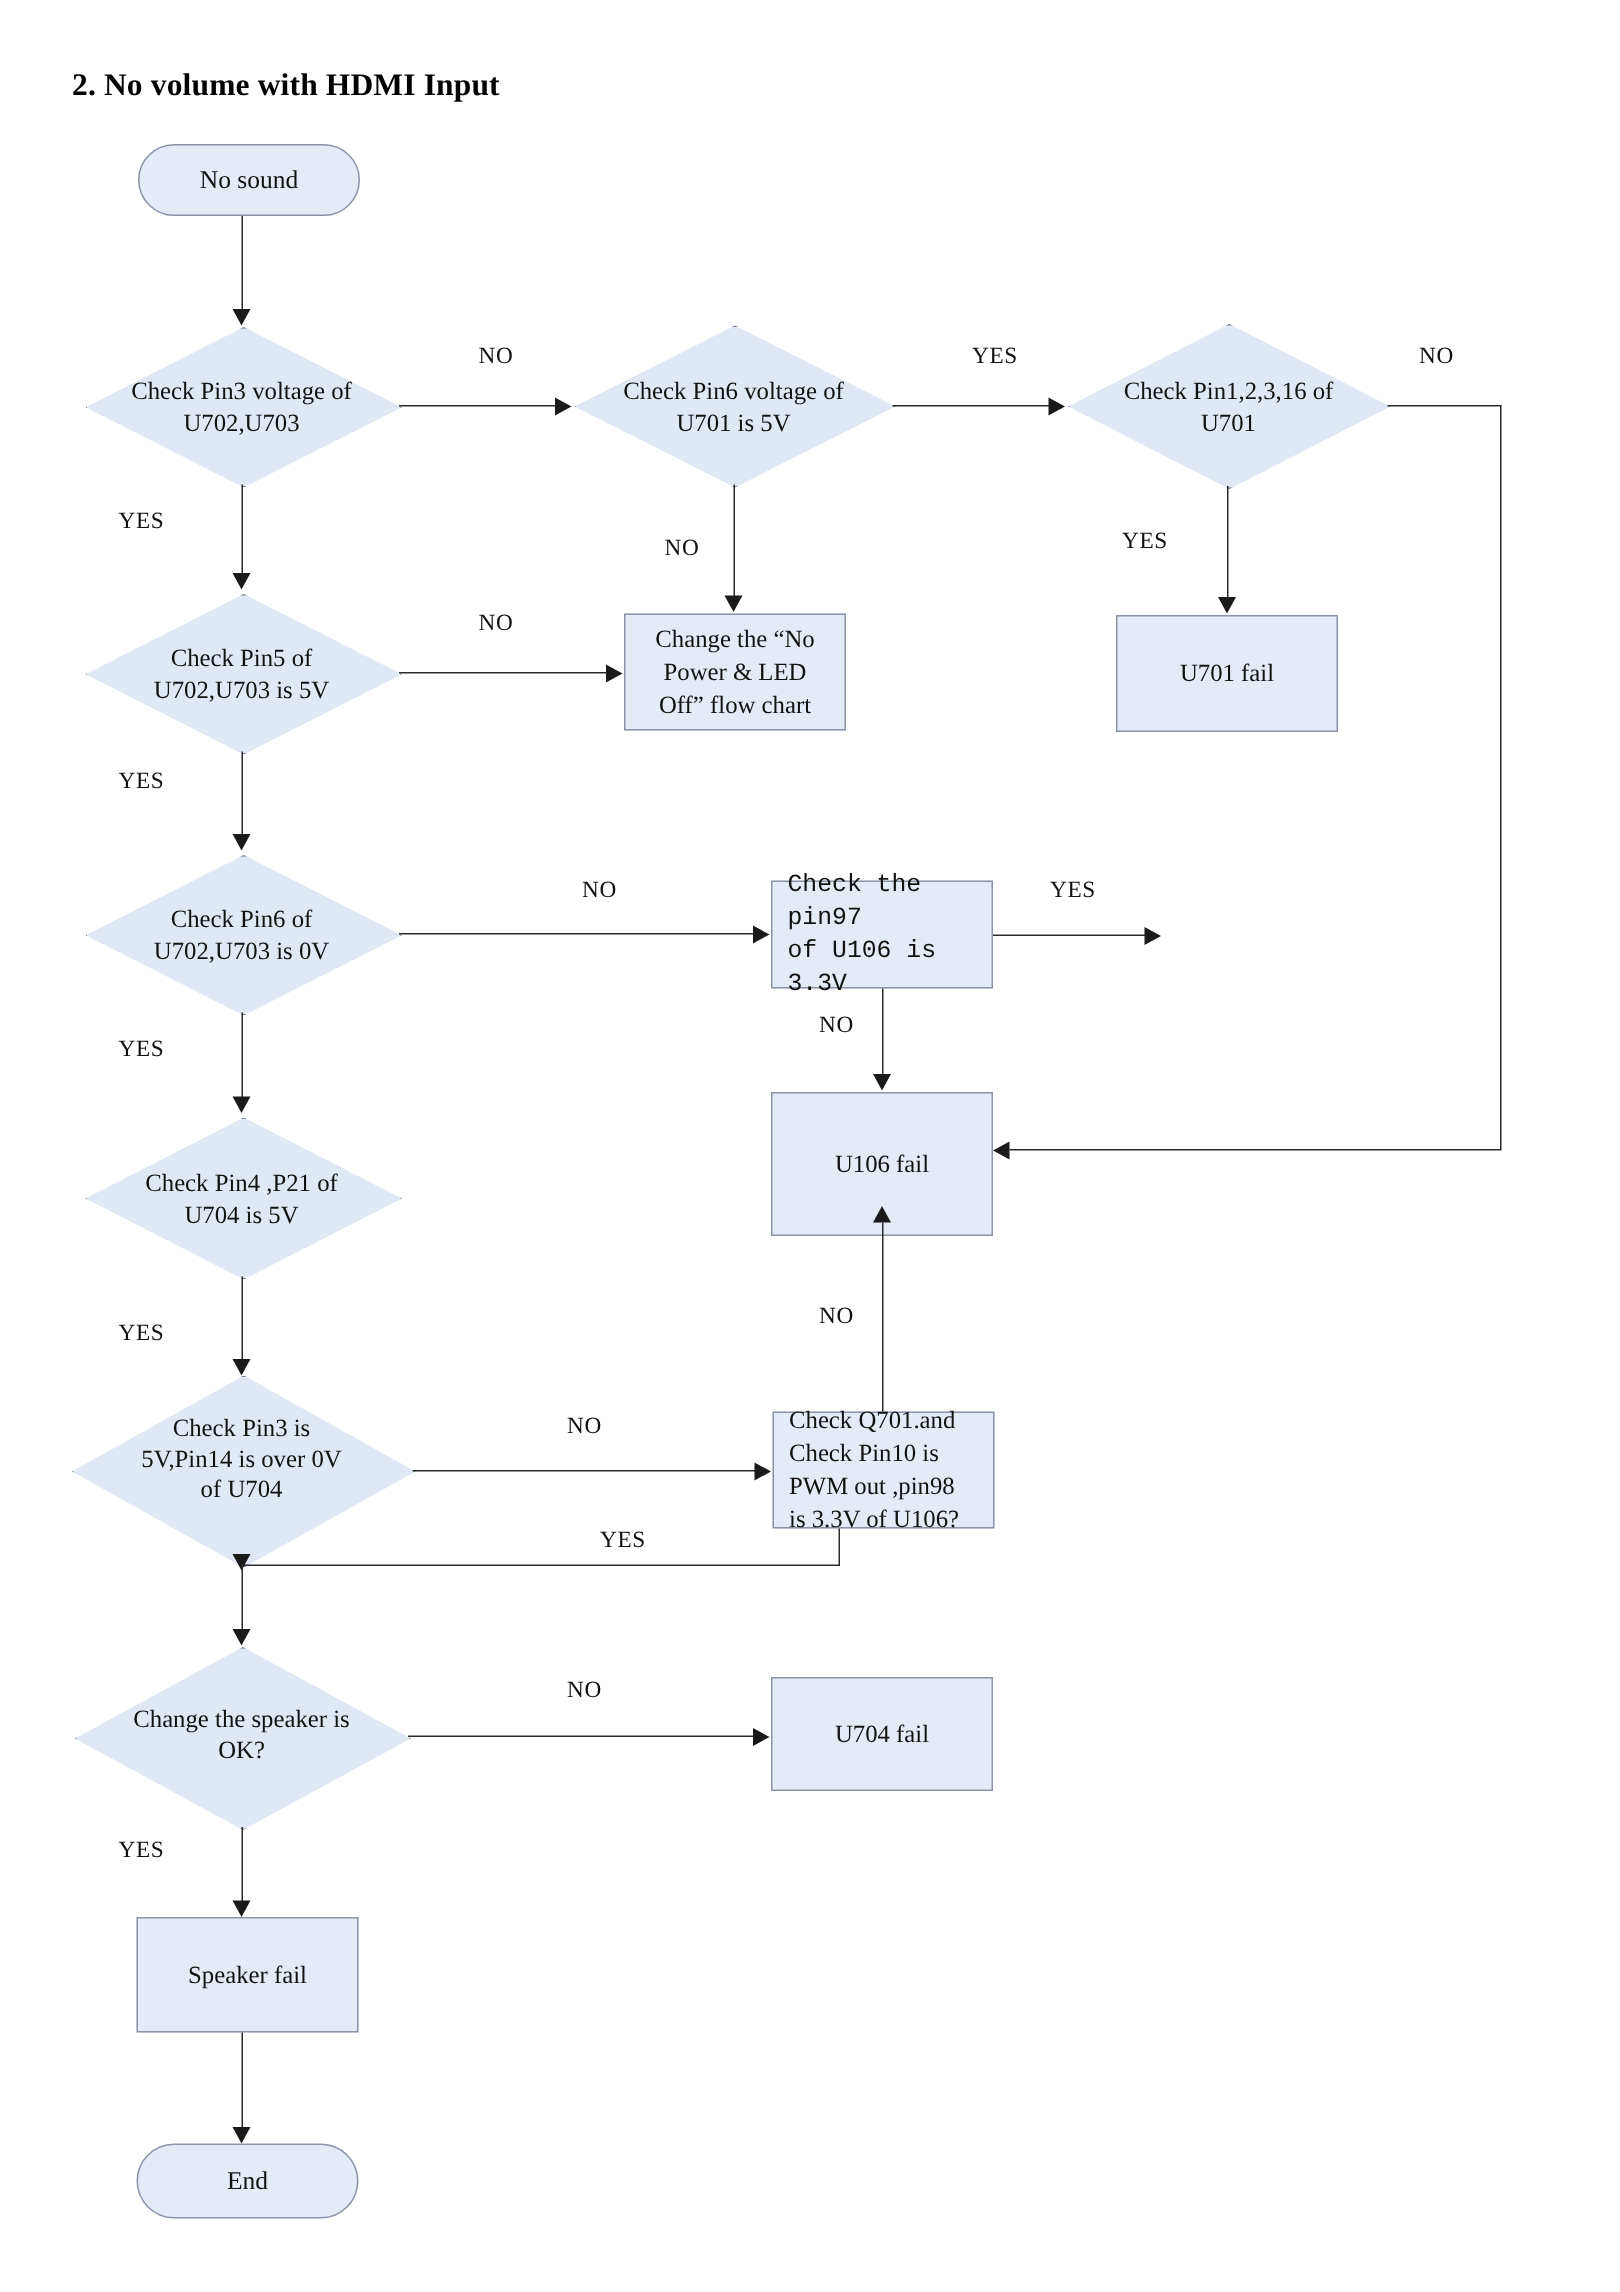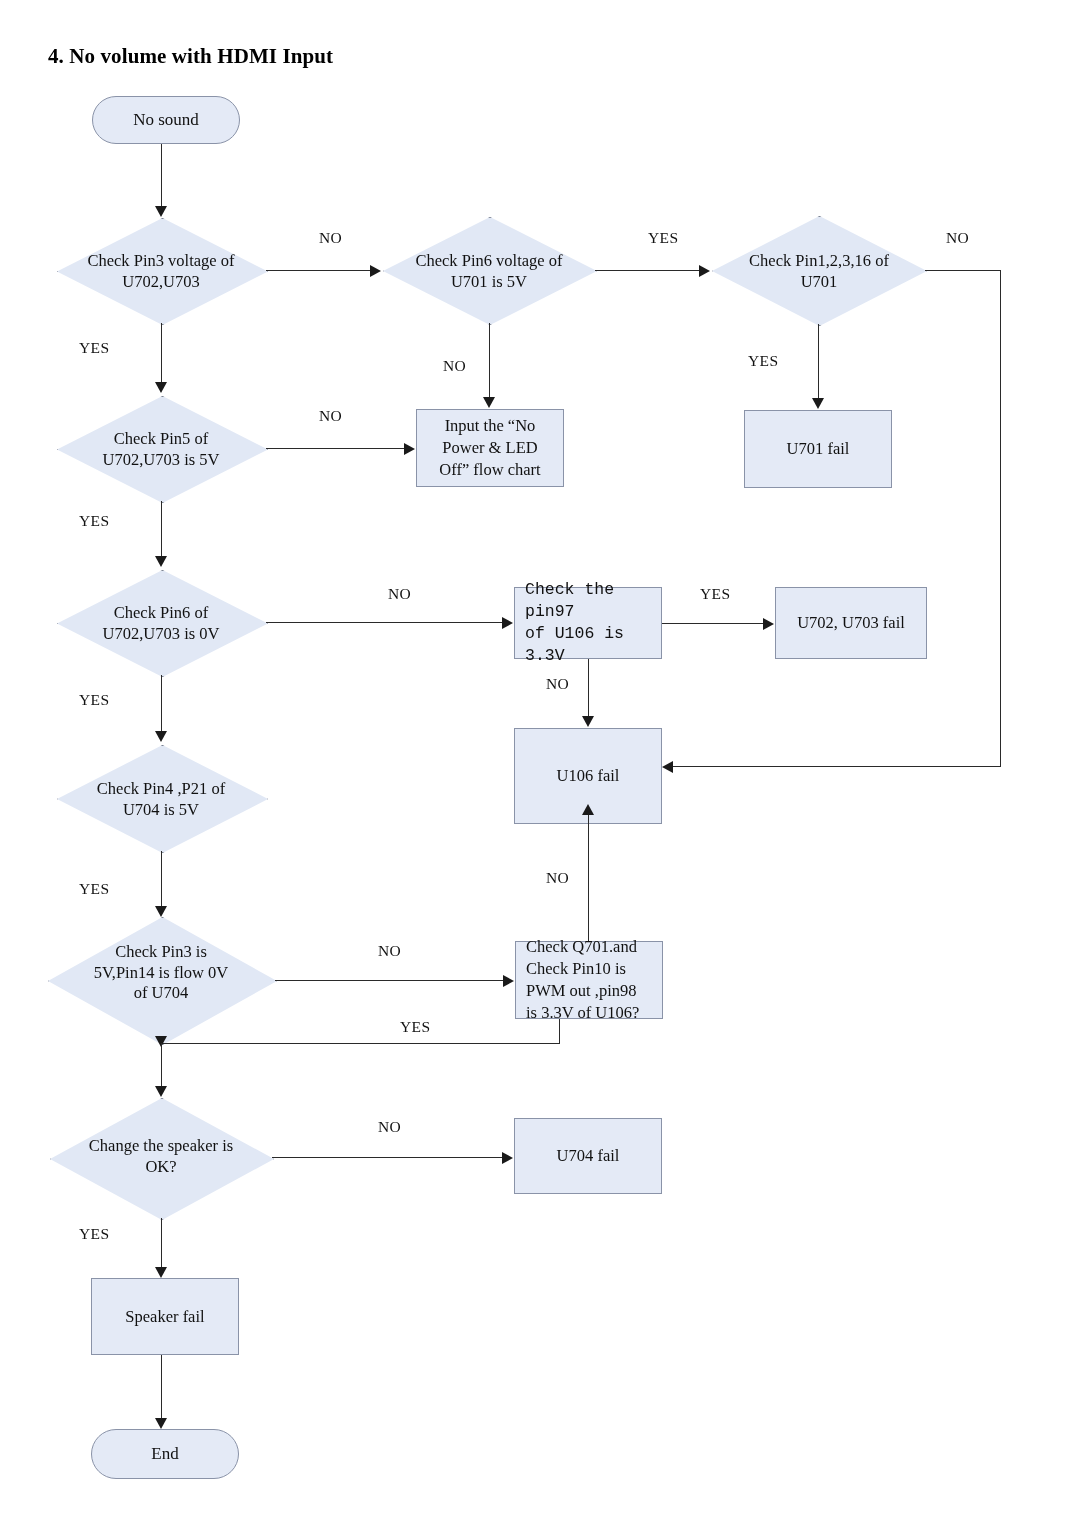--- a/index.html
+++ b/index.html
@@ -46,21 +46,21 @@
   .arrow.left{border-top:6px solid transparent;border-bottom:6px solid transparent;border-right:11px solid #1a1a1a;}
 
   .elabel{position:absolute;font-size:15.5px;color:#111;white-space:nowrap;
           letter-spacing:0.4px;}
 </style>
 </head>
 <body>
 
 <div id="stage">
 
-  <div class="title">4. No volume with HDMI Input</div>
+  <div class="title">2. No volume with HDMI Input</div>
 
   <div class="node terminal" style="left:92px;top:96px;width:148px;height:48px;text-align:center;">
     <span>No sound</span>
   </div>
 
   <div class="node diamond" style="left:57px;top:218px;width:209px;height:105px;">
     <div class="dia"></div>
   </div>
   <div class="dlabel" style="left:-4px;top:251px;width:330px;">
     <span>Check Pin3 voltage of</span><br>
@@ -86,21 +86,21 @@
   <div class="node diamond" style="left:57px;top:396px;width:209px;height:105px;">
     <div class="dia"></div>
   </div>
   <div class="dlabel" style="left:-4px;top:429px;width:330px;">
     <span>Check Pin5 of</span><br>
     <span>U702,U703 is 5V</span>
   </div>
 
   <div class="node rect center" style="left:416px;top:409px;width:148px;height:78px;">
     <div class="inner">
-      <span>Input the  “No</span><br>
+      <span>Change the  “No</span><br>
       <span>Power &amp; LED</span><br>
       <span>Off”  flow chart</span>
     </div>
   </div>
 
   <div class="node rect center" style="left:744px;top:410px;width:148px;height:78px;">
     <div class="inner">
       <span>U701 fail</span>
     </div>
   </div>
@@ -113,46 +113,41 @@
     <span>U702,U703 is 0V</span>
   </div>
 
   <div class="node rect left" style="left:514px;top:587px;width:148px;height:72px;font-family:Liberation Mono, monospace;">
     <div class="inner">
       <span>Check the pin97</span><br>
       <span>of U106 is 3.3V</span>
     </div>
   </div>
 
-  <div class="node rect center" style="left:775px;top:587px;width:152px;height:72px;">
-    <div class="inner">
-      <span>U702, U703 fail</span>
-    </div>
-  </div>
 
   <div class="node rect center" style="left:514px;top:728px;width:148px;height:96px;">
     <div class="inner">
       <span>U106 fail</span>
     </div>
   </div>
 
   <div class="node diamond" style="left:57px;top:745px;width:209px;height:106px;">
     <div class="dia"></div>
   </div>
   <div class="dlabel" style="left:-4px;top:779px;width:330px;">
     <span>Check Pin4 ,P21 of</span><br>
     <span>U704 is 5V</span>
   </div>
 
   <div class="node diamond" style="left:48px;top:917px;width:227px;height:126px;">
     <div class="dia"></div>
   </div>
   <div class="dlabel" style="left:-4px;top:942px;width:330px;">
     <span>Check Pin3 is</span><br>
-    <span>5V,Pin14 is flow 0V</span><br>
+    <span>5V,Pin14 is over 0V</span><br>
     <span>of U704</span>
   </div>
 
   <div class="node rect left" style="left:515px;top:941px;width:148px;height:78px;">
     <div class="inner">
       <span>Check Q701.and</span><br>
       <span>Check Pin10 is</span><br>
       <span>PWM out ,pin98</span><br>
       <span>is 3.3V of U106?</span>
     </div>

